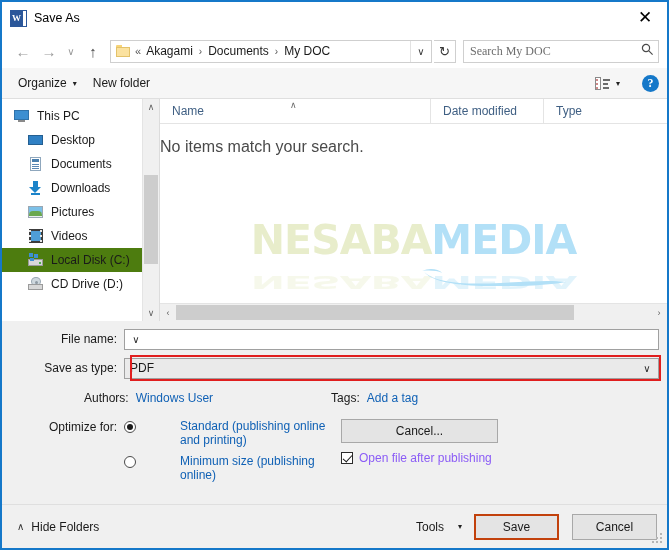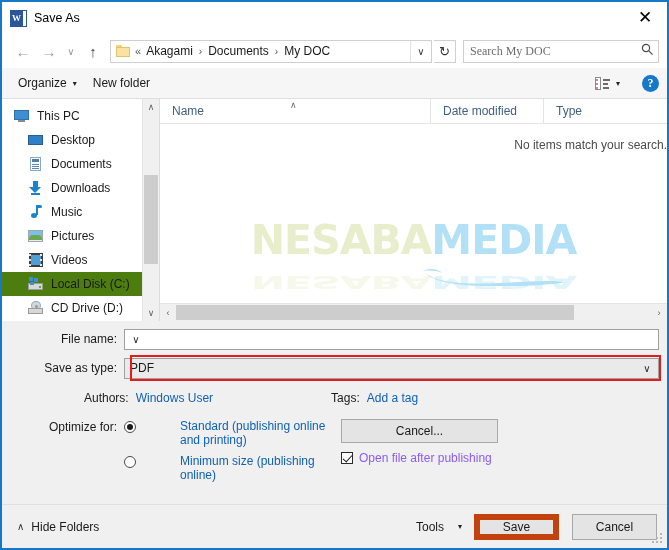--- a/index.html
+++ b/index.html
@@ -110,21 +110,21 @@
 
   
   .filepane{flex:1;position:relative;background:#fff;display:flex;flex-direction:column;}
   .colhead{height:24px;display:flex;align-items:center;border-bottom:1px solid #e4e4e4;font-size:12px;color:#3f5f83;}
   .col{padding-left:12px;position:relative;height:100%;display:flex;align-items:center;box-sizing:border-box;}
   .col.name{width:270px;}
   .col.date{width:113px;border-left:1px solid #e4e4e4;}
   .col.type{flex:1;border-left:1px solid #e4e4e4;}
   .sort-chev{position:absolute;left:130px;top:1px;font-size:9px;color:#6a6a6a;}
   .listarea{flex:1;position:relative;overflow:hidden;}
-  .empty-msg{position:absolute;left:0;right:0;top:14px;text-align:right;font-size:12px;color:#4a4a4a;padding-left:41px;}
+  .empty-msg{position:absolute;left:0;right:0;top:14px;text-align:left;font-size:16px;color:#4a4a4a;}
 
   
   .watermark{position:absolute;left:50%;top:96px;transform:translateX(-50%);text-align:center;
      font-family:"DejaVu Sans",sans-serif;line-height:1;user-select:none;}
   .wm-text{font-size:41px;font-weight:bold;letter-spacing:-1px;white-space:nowrap;}
   .wm-a{color:#e8edcb;}
   .wm-b{color:#b2e0f7;}
   .wm-refl{font-size:41px;font-weight:bold;letter-spacing:-1px;white-space:nowrap;
      transform:scaleY(-0.45);opacity:.38;margin-top:1px;}
   .wm-swoosh{position:absolute;left:52%;top:46px;width:150px;height:20px;}
@@ -171,21 +171,21 @@
 
   
   .footer{position:absolute;left:0;right:0;bottom:0;height:44px;border-top:1px solid #dfdfdf;background:#f0f0f0;
      display:flex;align-items:center;padding:0 10px;box-sizing:border-box;}
   .hide-folders{display:flex;align-items:center;font-size:12px;color:#1a1a1a;gap:7px;padding-left:5px;}
   .hf-chev{font-size:10px;color:#333;}
   .fspacer{flex:1;}
   .tools{display:flex;align-items:center;font-size:12px;color:#1a1a1a;gap:14px;margin-right:12px;}
   .btn{width:85px;height:26px;border:1px solid #a8a8a8;background:#e4e4e4;font-size:12px;color:#1a1a1a;
      display:flex;align-items:center;justify-content:center;box-sizing:border-box;}
-  .btn.primary{border:6px solid #c2410c;margin-right:13px;}
+  .btn.primary{border:2px solid #c2410c;margin-right:13px;}
   .grip{position:absolute;right:3px;bottom:3px;width:12px;height:12px;}
   .grip i{position:absolute;width:2px;height:2px;background:#b5b5b5;}
 </style>
 </head>
 <body>
 
 <div class="dialog">
 
   <div class="titlebar">
     <div class="word-icon">
@@ -283,28 +283,20 @@
       </div>
       <div class="nav-item child">
         <span class="ni-ic ic-dl">
             <span class="stem"></span>
             <span class="head"></span>
             <span class="base"></span>
           </span>
         <span>Downloads</span>
       </div>
       <div class="nav-item child">
-        <span class="ni-ic ic-mu">
-            <span class="stem"></span>
-            <span class="flag"></span>
-            <span class="ball"></span>
-          </span>
-        <span>Music</span>
-      </div>
-      <div class="nav-item child">
         <span class="ni-ic ic-pi">
             <span class="fr"></span>
             <span class="sky"></span>
             <span class="hill"></span>
           </span>
         <span>Pictures</span>
       </div>
       <div class="nav-item child">
         <span class="ni-ic ic-vi">
           <span class="fr"></span>

